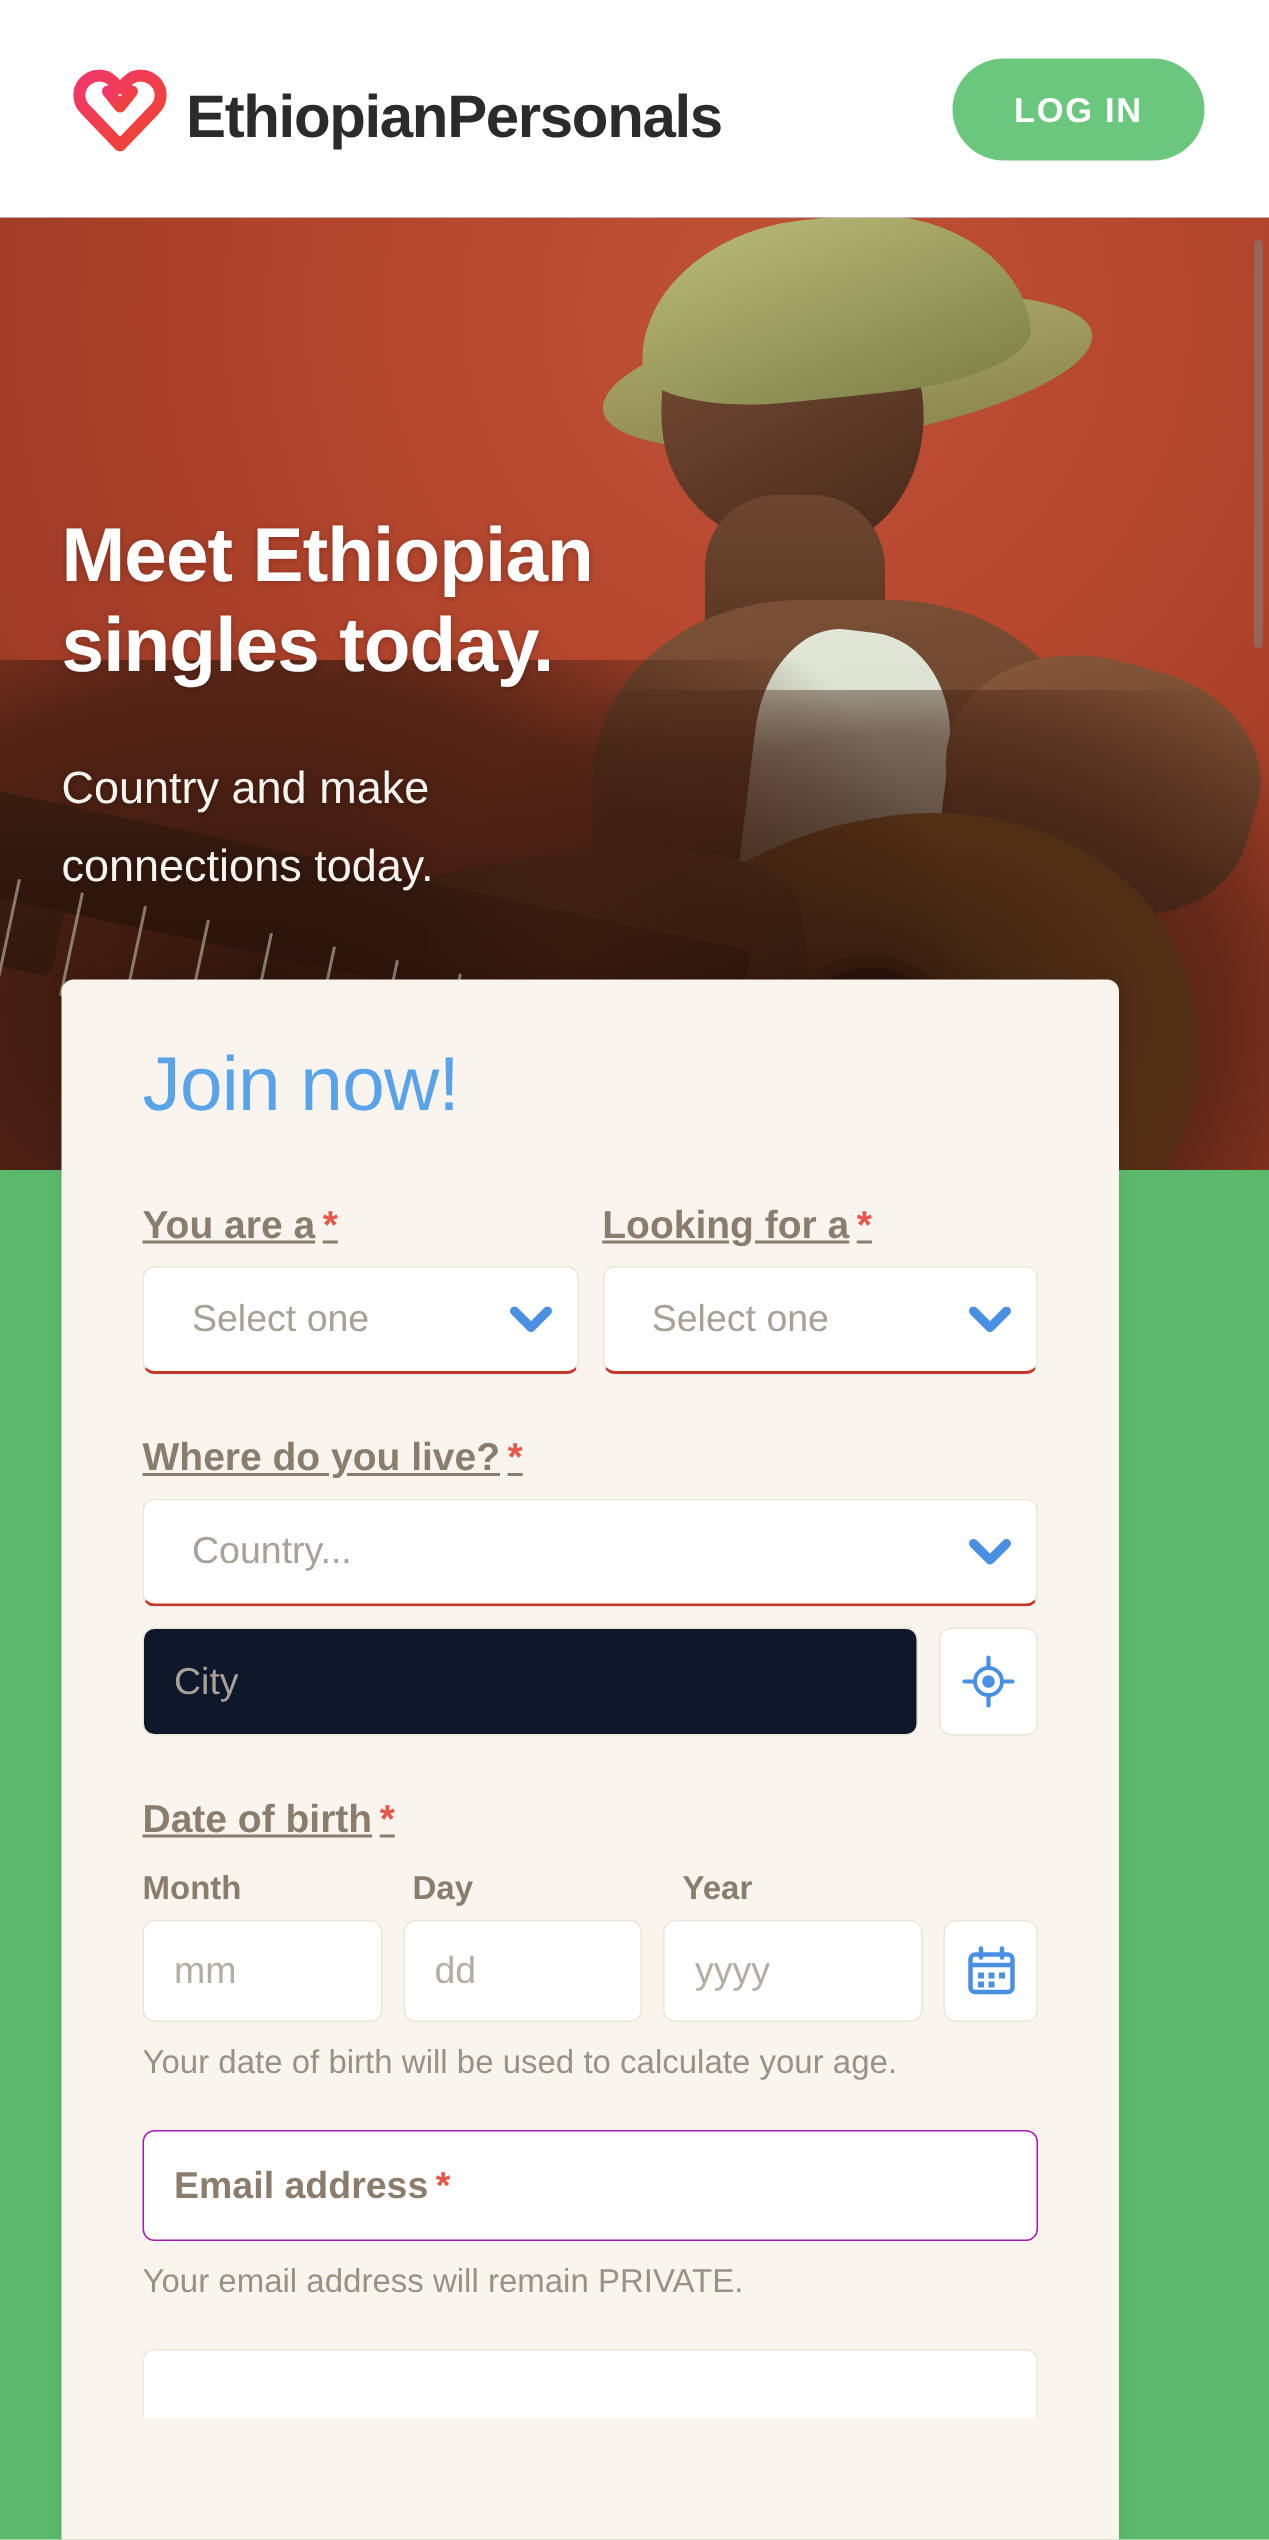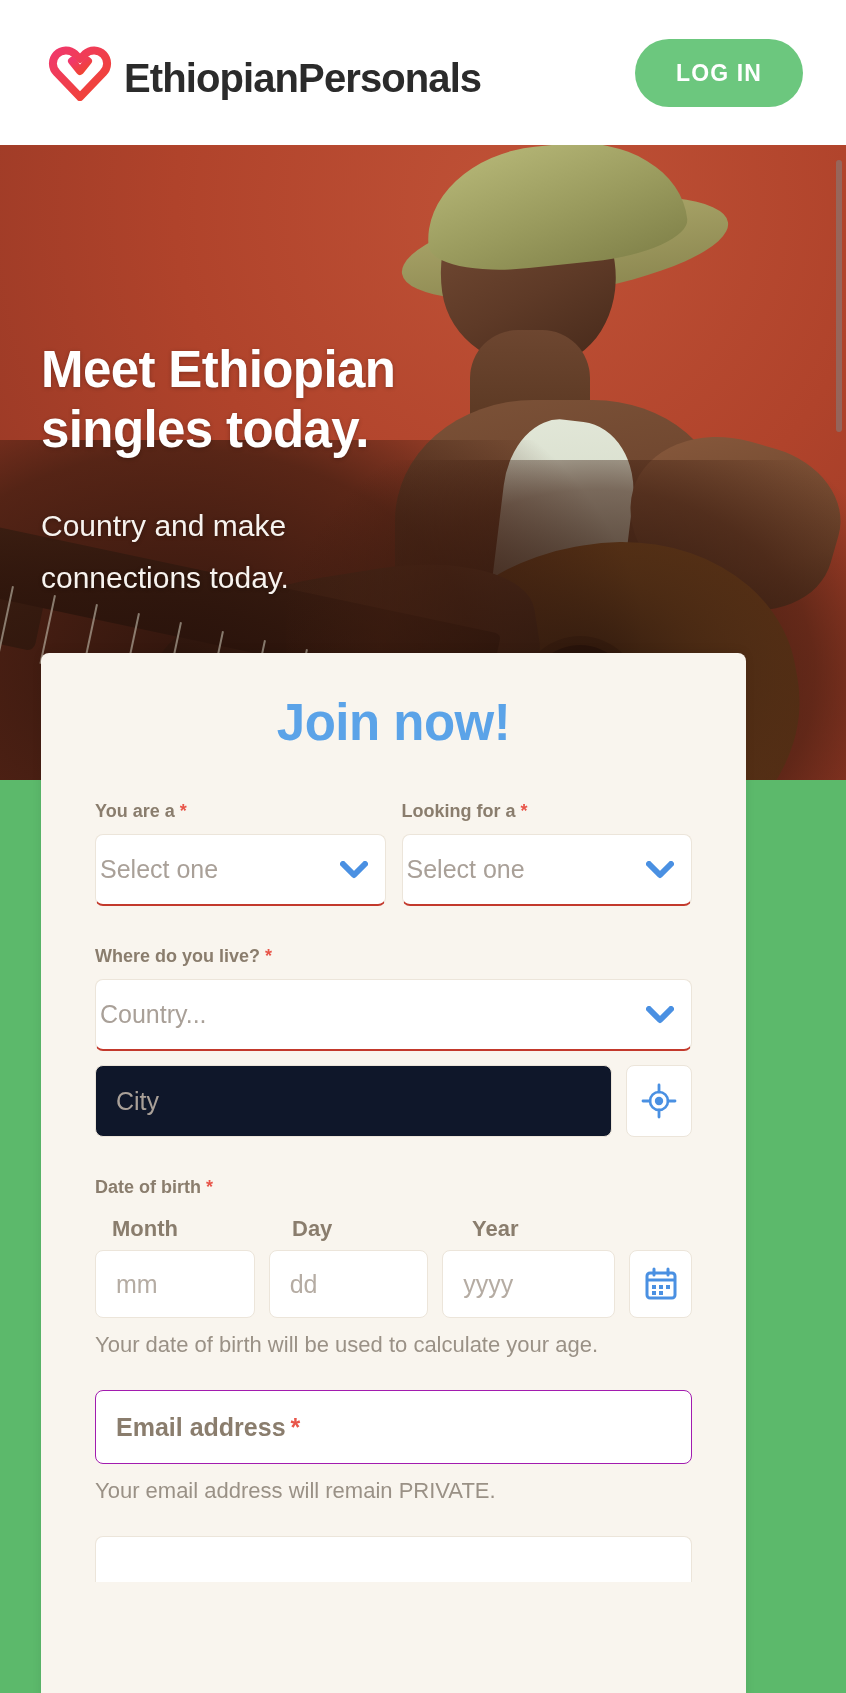--- a/index.html
+++ b/index.html
@@ -219,52 +219,52 @@
     left: 41px; top: 653px;
     width: 705px;
     min-height: 1050px;
     background: #f9f5ee;
     border-radius: 8px 8px 0 0;
     z-index: 10;
     padding: 40px 54px 0 54px;
     box-shadow: 0 -2px 10px rgba(0,0,0,.08);
   }
   .join-title {
-    text-align: center;
     color: #5ba3e8;
     font-size: 51px;
-    font-weight: bold;
+    font-weight: normal;
     line-height: 60px;
     margin-bottom: 48px;
     letter-spacing: -0.5px;
   }
 
   .field-label {
-    font-size: 18px;
+    font-size: 26px;
     font-weight: bold;
     color: #8a7d6d;
     margin-bottom: 12px;
     white-space: nowrap;
+    text-decoration: underline;
   }
   .req { color: #e8564a; font-weight: bold; margin-left: 5px; }
 
   .row-2 { display: flex; gap: 16px; }
   .col { flex: 1 1 0; min-width: 0; }
 
   .select-wrap { position: relative; }
   .select-box {
     width: 100%;
     height: 72px;
     background: #ffffff;
     border: 1px solid #ece5da;
     border-bottom: 2px solid #c3392c;
     border-radius: 8px;
     display: flex;
     align-items: center;
-    padding: 0 4px;
+    padding: 0 32px;
     font-size: 25px;
     color: #a9a098;
     cursor: pointer;
   }
   .chev {
     position: absolute;
     right: 18px; top: 50%;
     transform: translateY(-50%);
     width: 28px; height: 18px;
   }
@@ -298,21 +298,21 @@
     justify-content: center;
     cursor: pointer;
   }
 
   .dob-heads { display: flex; gap: 14px; margin-top: 18px; }
   .dob-head {
     font-size: 22px;
     font-weight: bold;
     color: #8a7d6d;
   }
-  .dob-head.m { width: 166px; margin-left: 17px; }
+  .dob-head.m { width: 166px; }
   .dob-head.d { width: 166px; }
   .dob-head.y { width: 180px; }
 
   .dob-row { display: flex; gap: 14px; margin-top: 8px; }
   .dob-in {
     height: 68px;
     background: #ffffff;
     border: 1px solid #ece5da;
     border-radius: 8px;
     display: flex;

